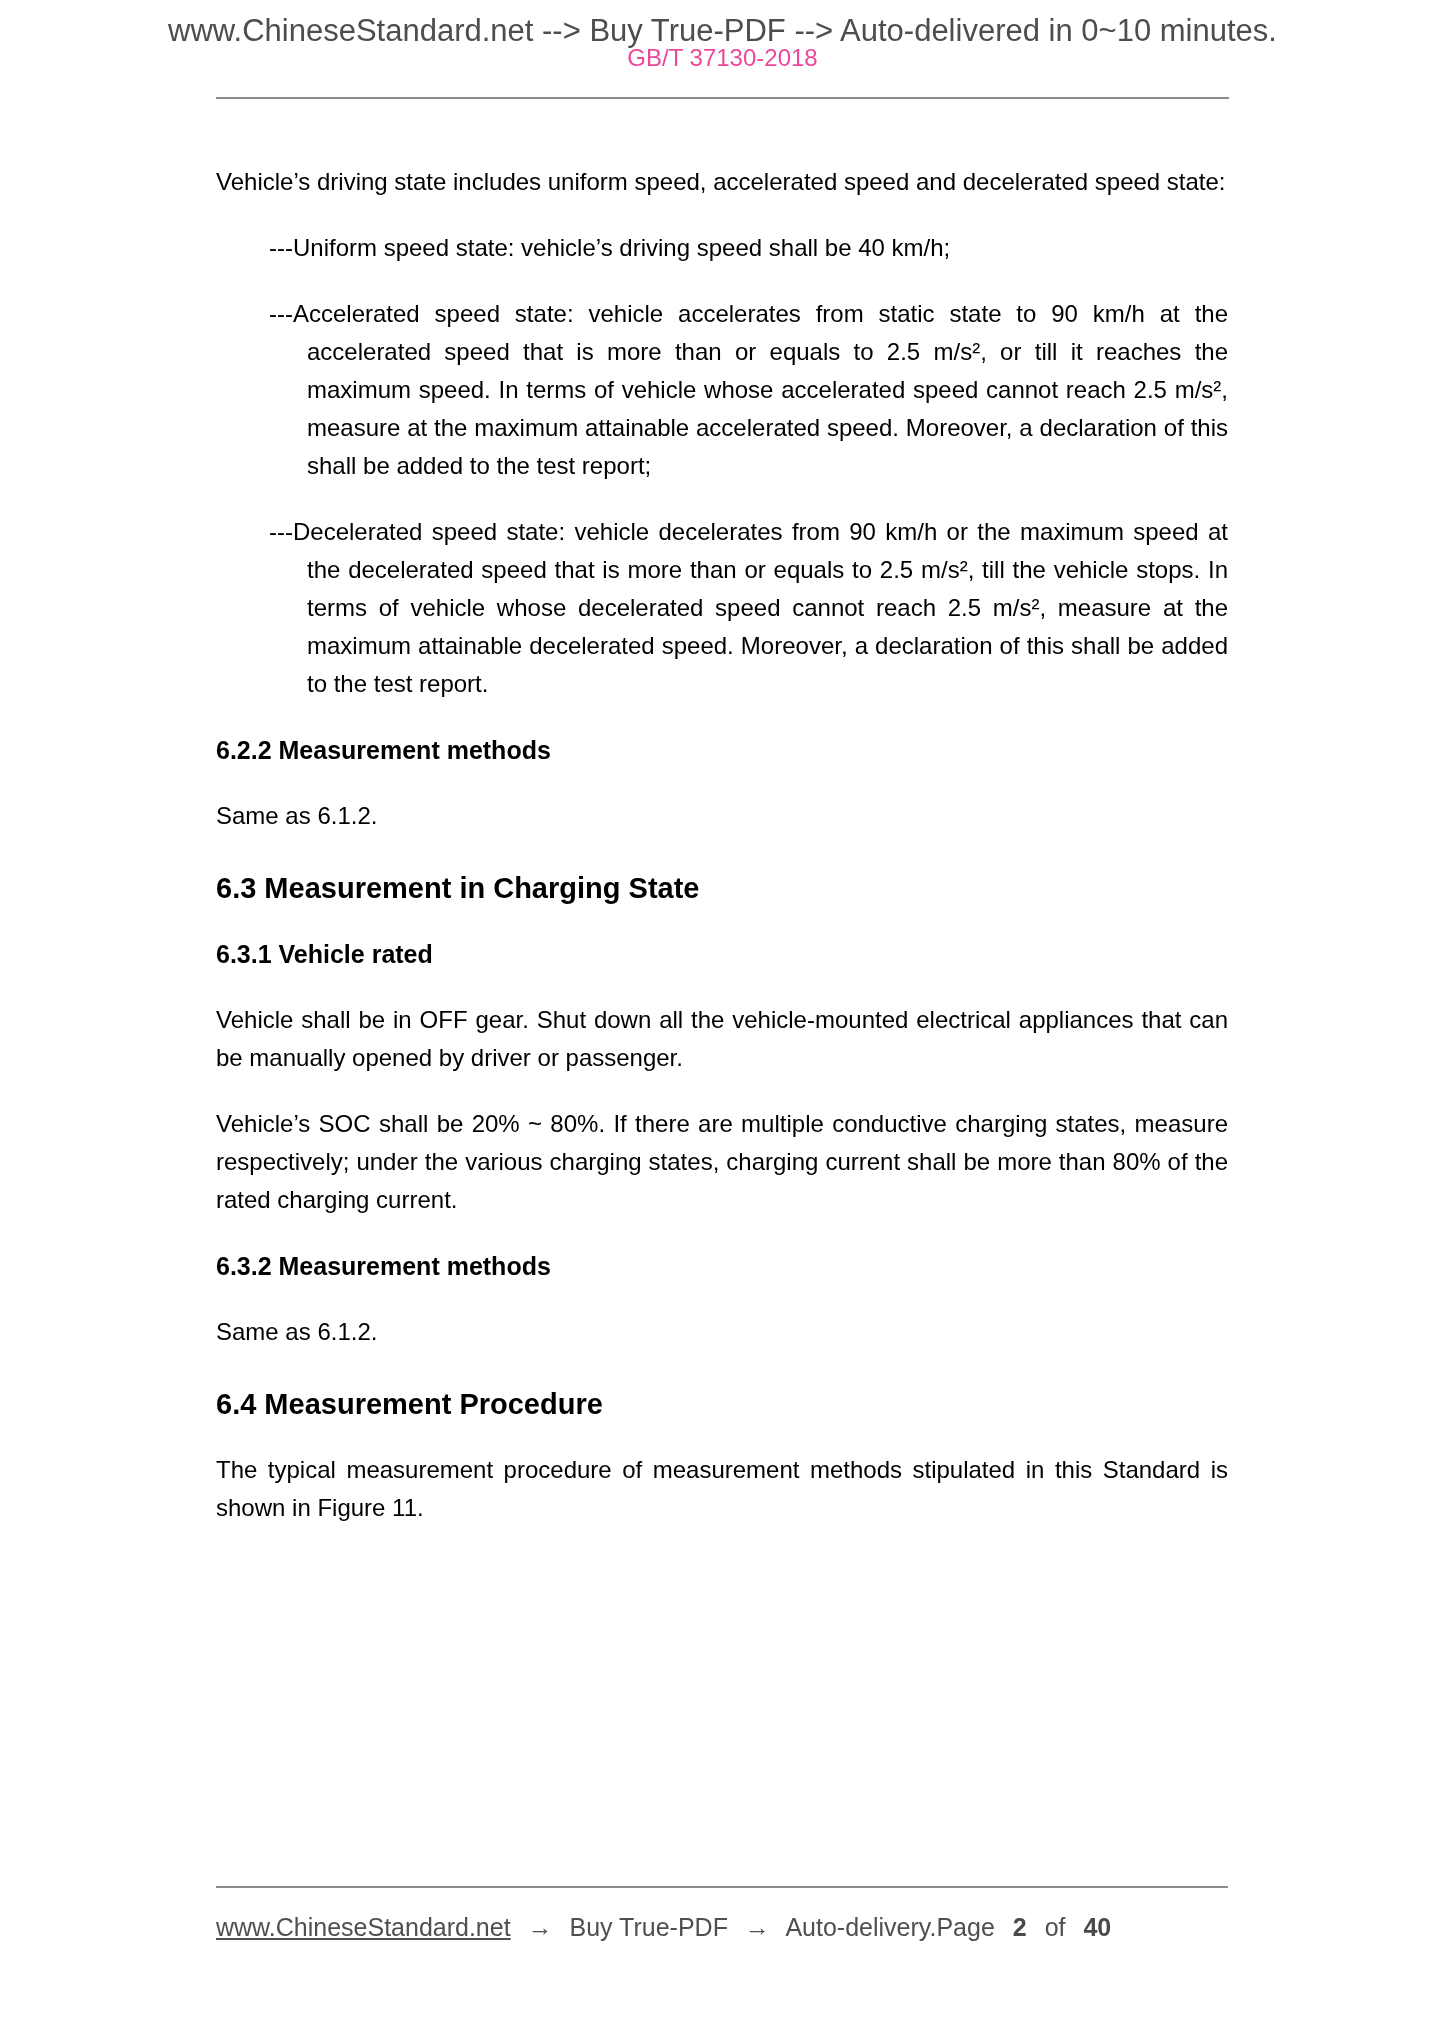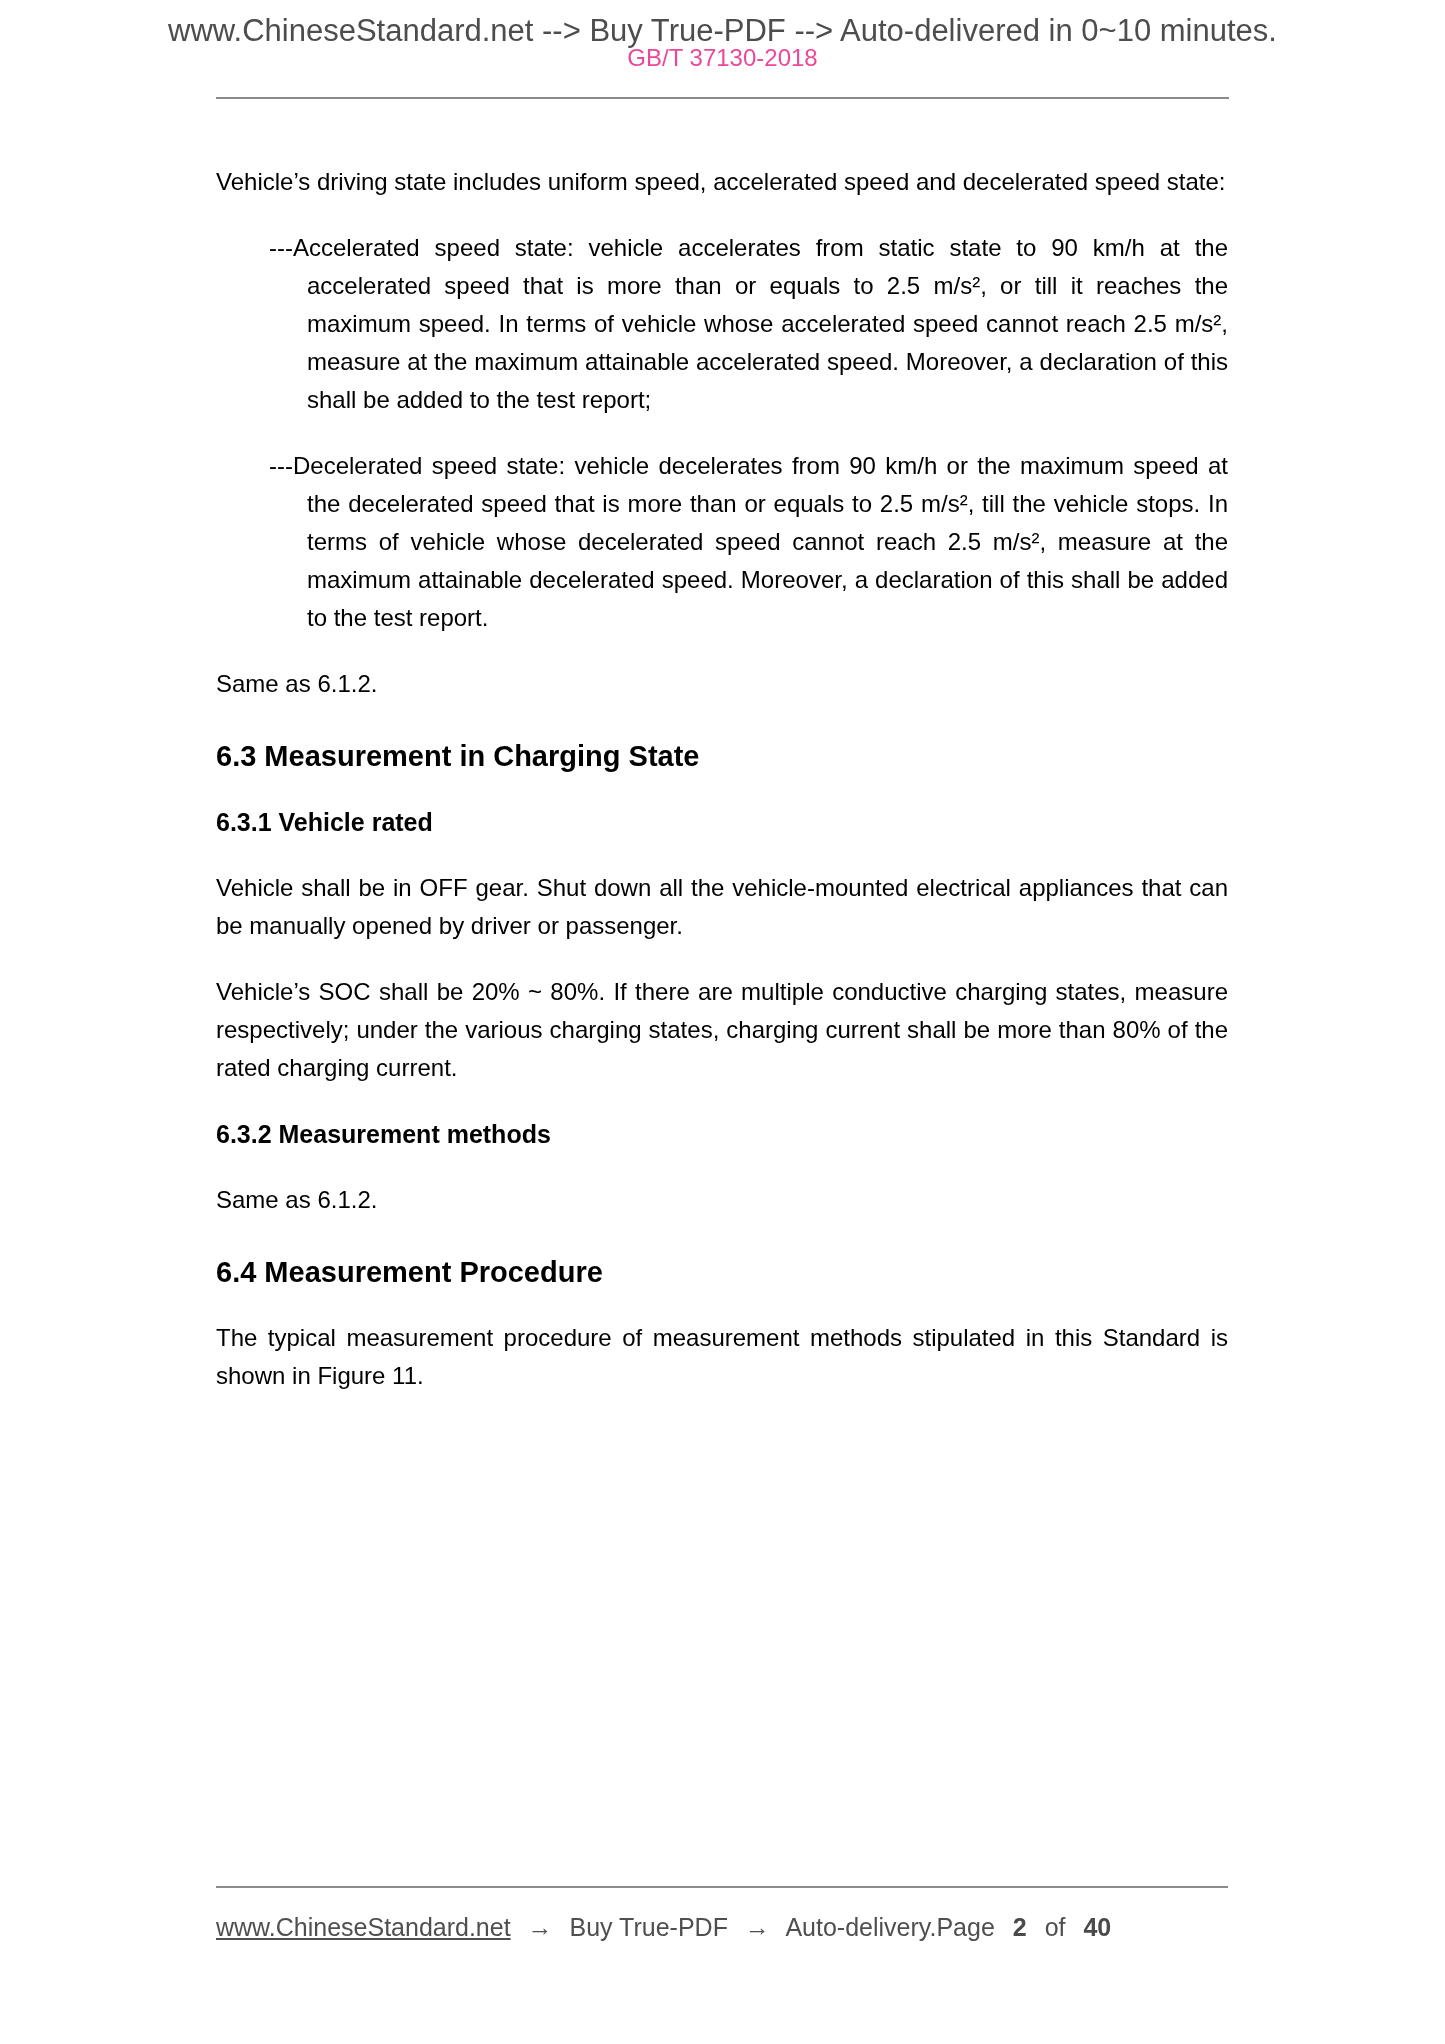--- a/index.html
+++ b/index.html
@@ -92,23 +92,25 @@
 
 <div class="hdr">
   <div class="hdr-promo">www.ChineseStandard.net --&gt; Buy True-PDF --&gt; Auto-delivered in 0~10 minutes.</div>
   <div class="hdr-code">GB/T 37130-2018</div>
 </div>
 <hr class="hdr-rule">
 
 <div class="content">
   <p class="body-p">Vehicle’s driving state includes uniform speed, accelerated speed and decelerated speed state:</p>
 
+  <div class="hang">---Uniform speed state: vehicle’s driving speed shall be 40 km/h;</div>
   <div class="hang">---Accelerated speed state: vehicle accelerates from static state to 90 km/h at the accelerated speed that is more than or equals to 2.5 m/s², or till it reaches the maximum speed. In terms of vehicle whose accelerated speed cannot reach 2.5 m/s², measure at the maximum attainable accelerated speed. Moreover, a declaration of this shall be added to the test report;</div>
   <div class="hang">---Decelerated speed state: vehicle decelerates from 90 km/h or the maximum speed at the decelerated speed that is more than or equals to 2.5 m/s², till the vehicle stops. In terms of vehicle whose decelerated speed cannot reach 2.5 m/s², measure at the maximum attainable decelerated speed. Moreover, a declaration of this shall be added to the test report.</div>
 
+  <div class="h-small">6.2.2 Measurement methods</div>
   <p class="body-p">Same as 6.1.2.</p>
 
   <div class="h-big">6.3 Measurement in Charging State</div>
   <div class="h-small">6.3.1 Vehicle rated</div>
   <p class="body-p">Vehicle shall be in OFF gear. Shut down all the vehicle-mounted electrical appliances that can be manually opened by driver or passenger.</p>
   <p class="body-p">Vehicle’s SOC shall be 20% ~ 80%. If there are multiple conductive charging states, measure respectively; under the various charging states, charging current shall be more than 80% of the rated charging current.</p>
 
   <div class="h-small">6.3.2 Measurement methods</div>
   <p class="body-p">Same as 6.1.2.</p>
 

